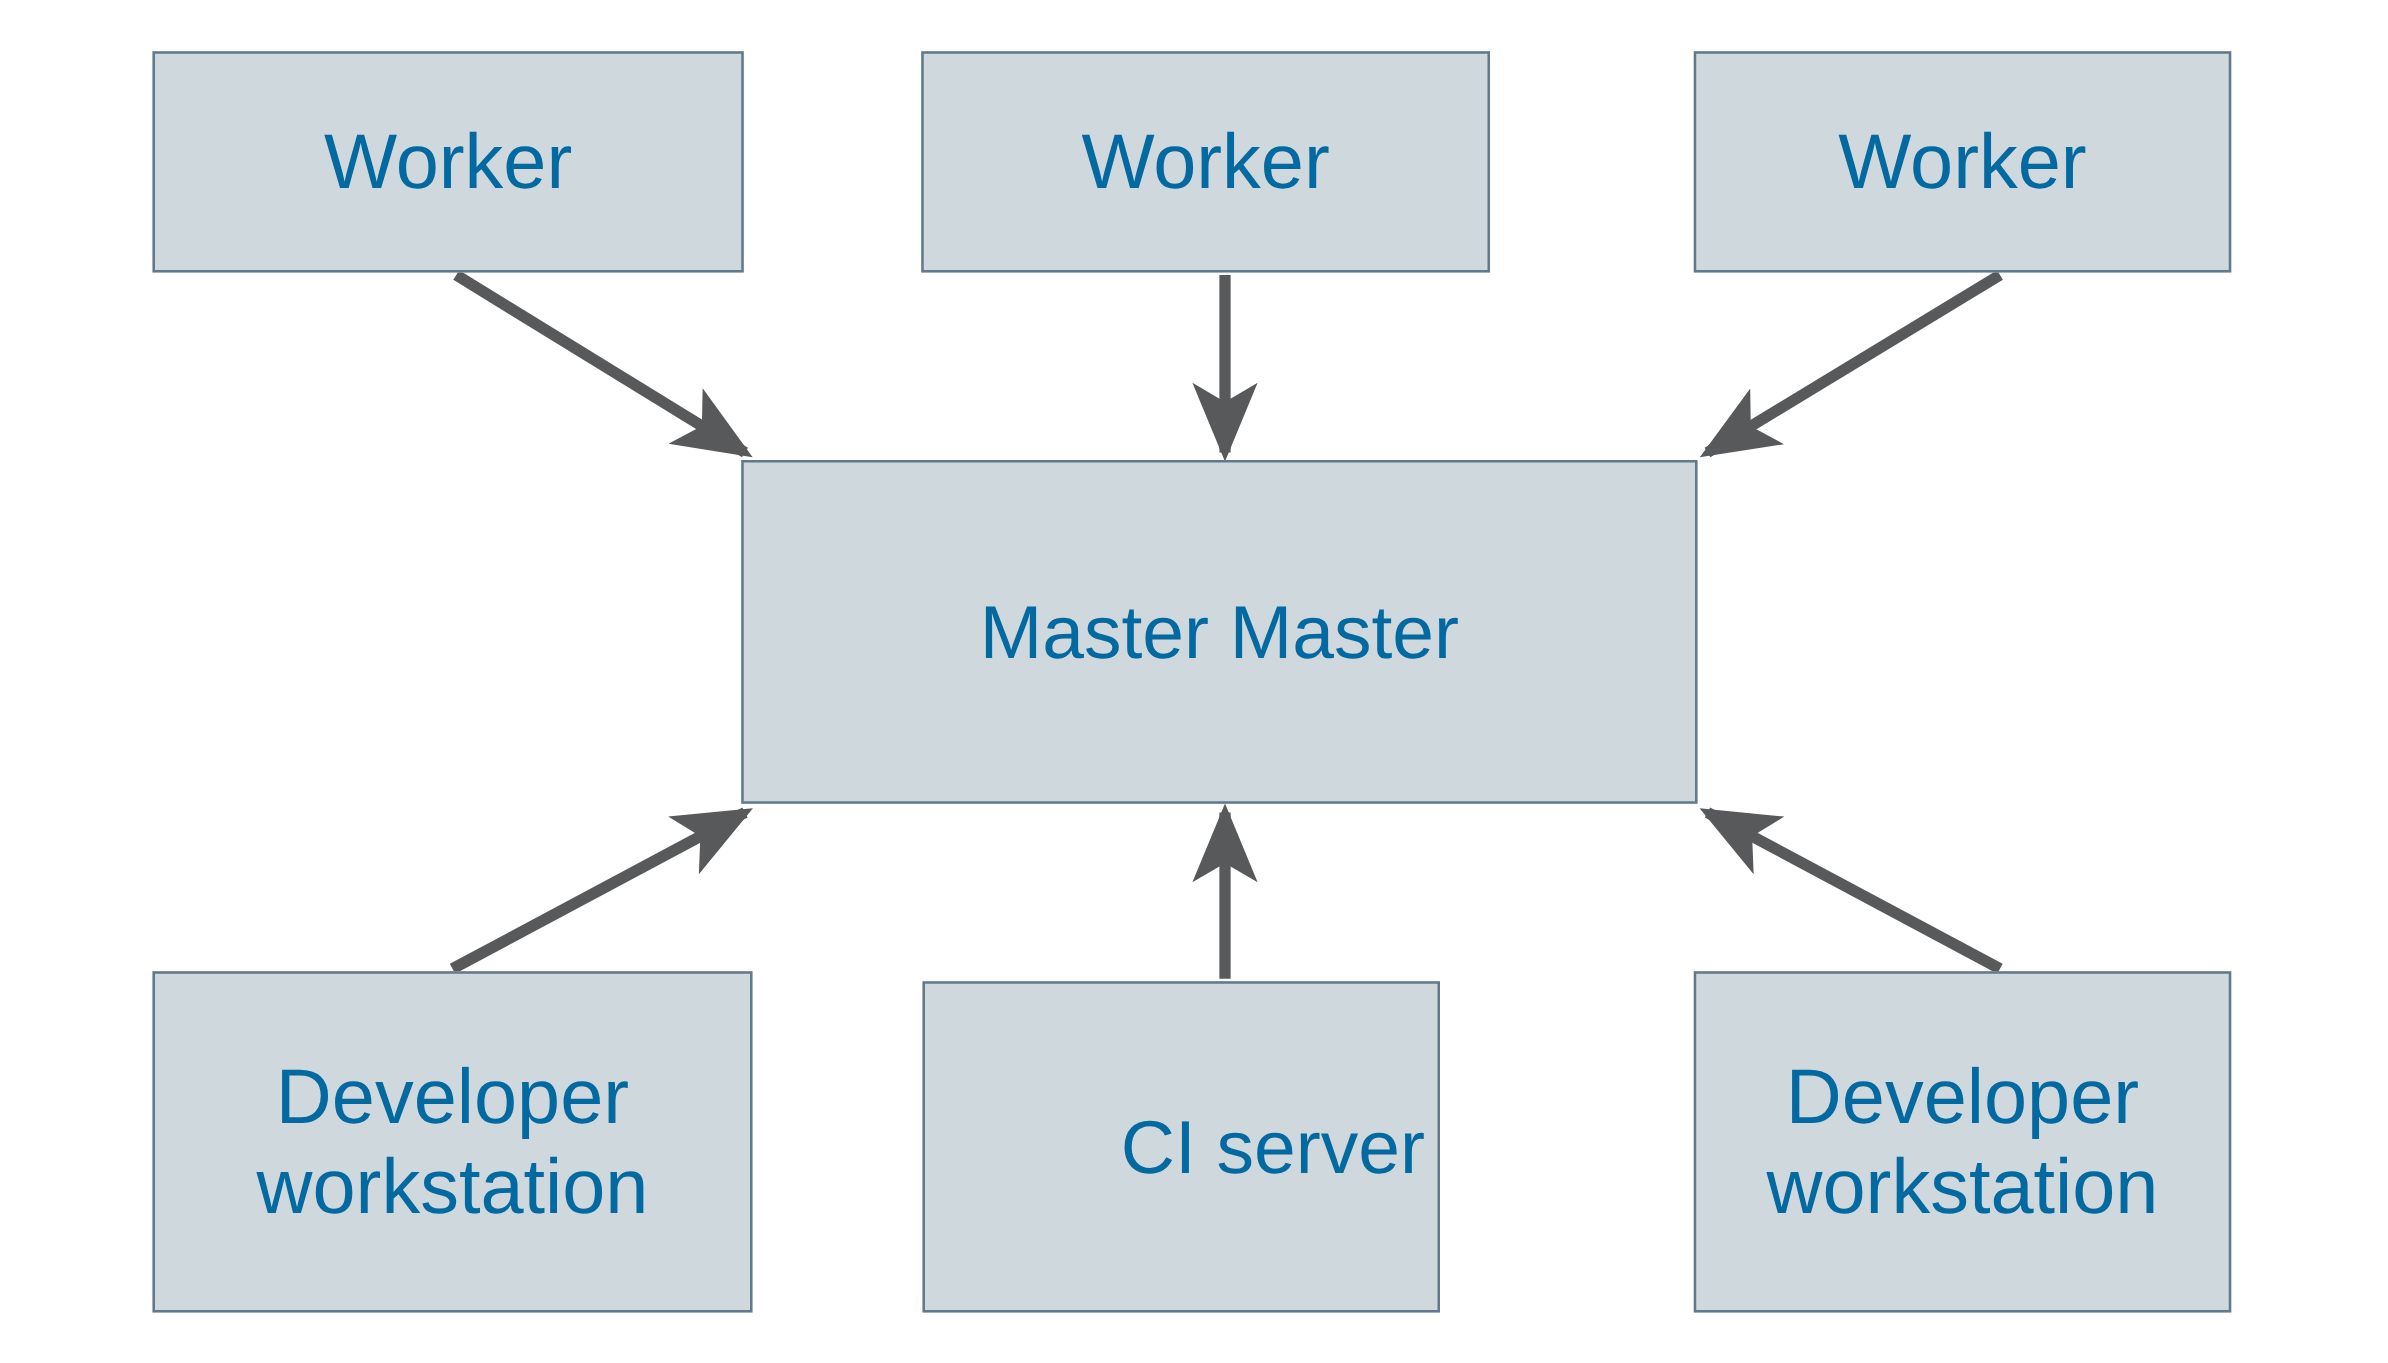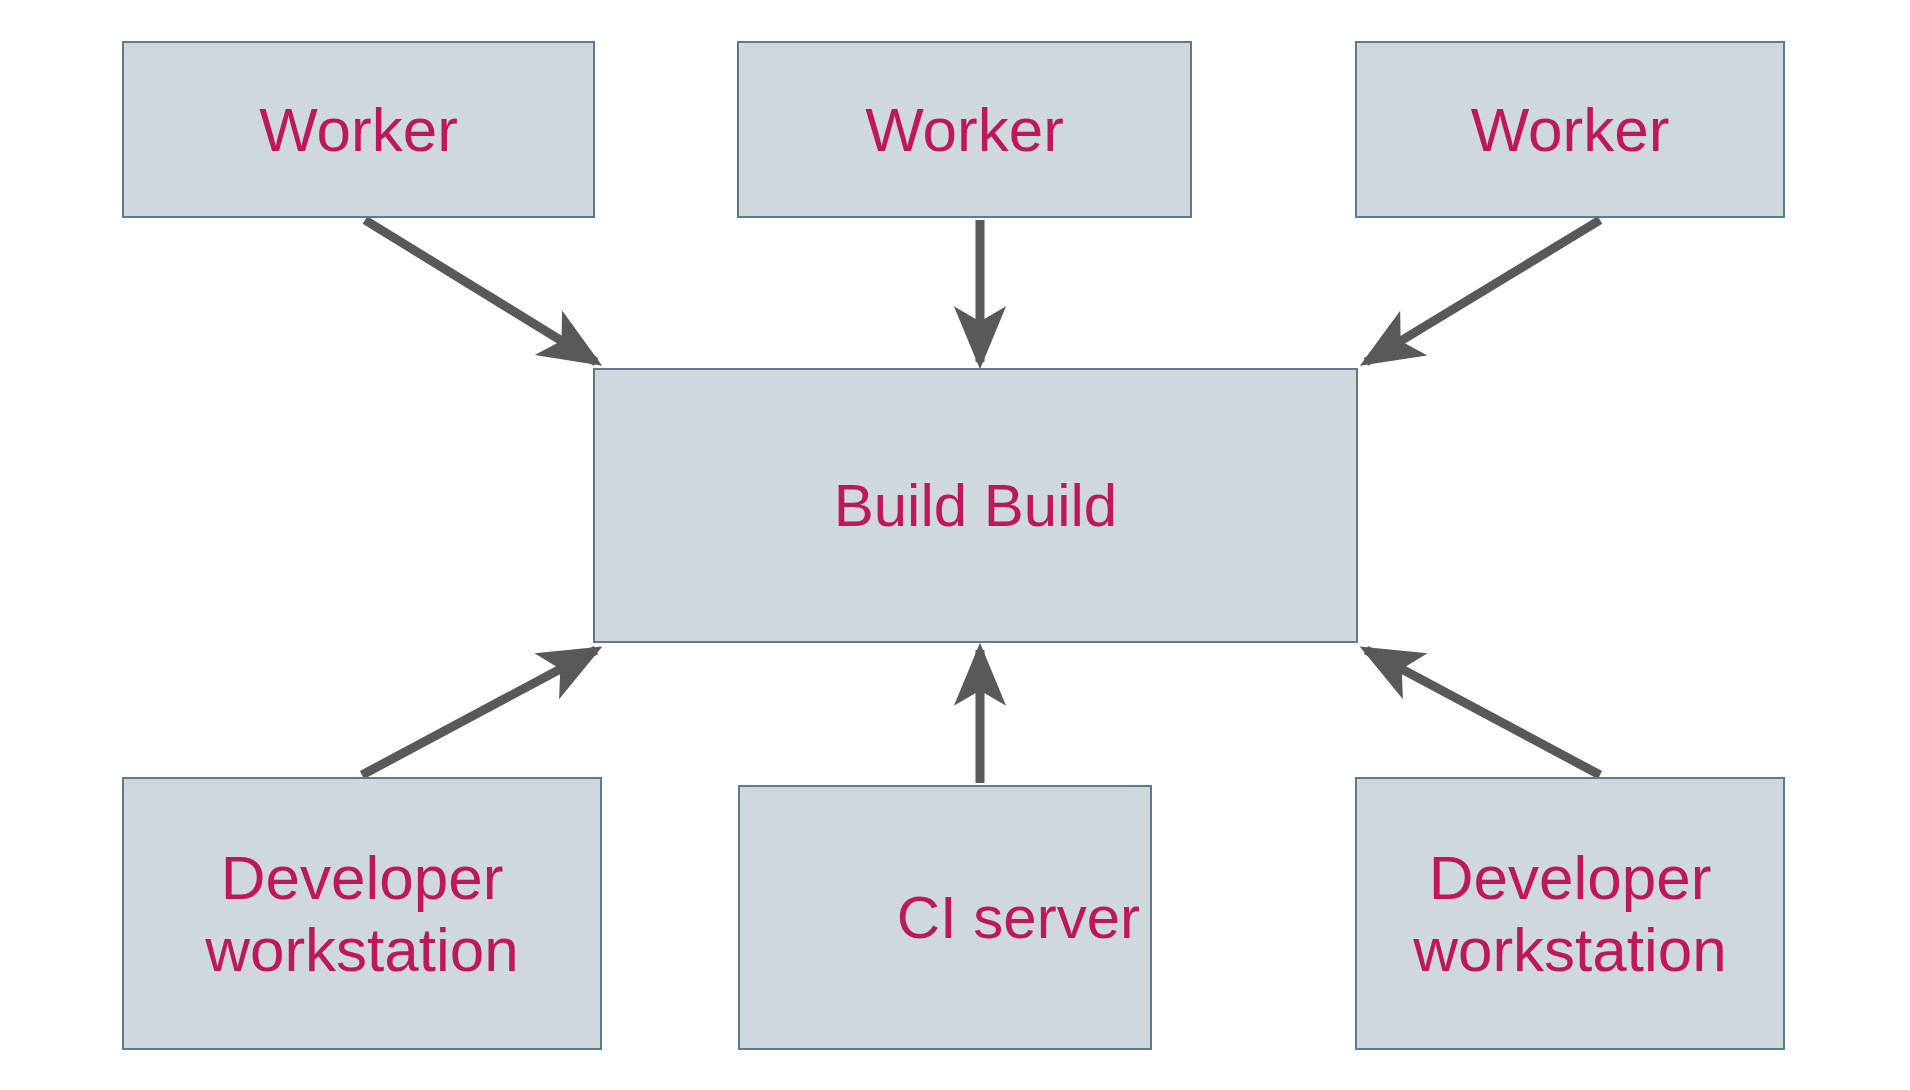--- a/index.html
+++ b/index.html
@@ -17,21 +17,21 @@
   }
   .node {
     position: absolute;
     box-sizing: border-box;
     background: #cfd8dc;
     border: 2px solid #61798a;
     display: flex;
     align-items: center;
     justify-content: center;
     text-align: center;
-    color: #be185d;
+    color: #0369a1;
     line-height: 1.15;
     z-index: 2;
   }
   .node .label {
     display: block;
     padding: 0 10px;
     white-space: pre-line;
   }
   
   #node-worker-left   { left: 122px;  top: 41px;   width: 473px; height: 177px; font-size: 62px; }
@@ -82,21 +82,21 @@
 
   <div class="node" id="node-worker-mid">
     <span class="label">Worker</span>
   </div>
 
   <div class="node" id="node-worker-right">
     <span class="label">Worker</span>
   </div>
 
   <div class="node" id="node-build-master">
-    <span class="label">Build Build</span>
+    <span class="label">Master Master</span>
   </div>
 
   <div class="node" id="node-dev-left">
     <span class="label">Developer
 workstation</span>
   </div>
 
   <div class="node" id="node-ci-server">
     <span class="label">CI server</span>
   </div>

